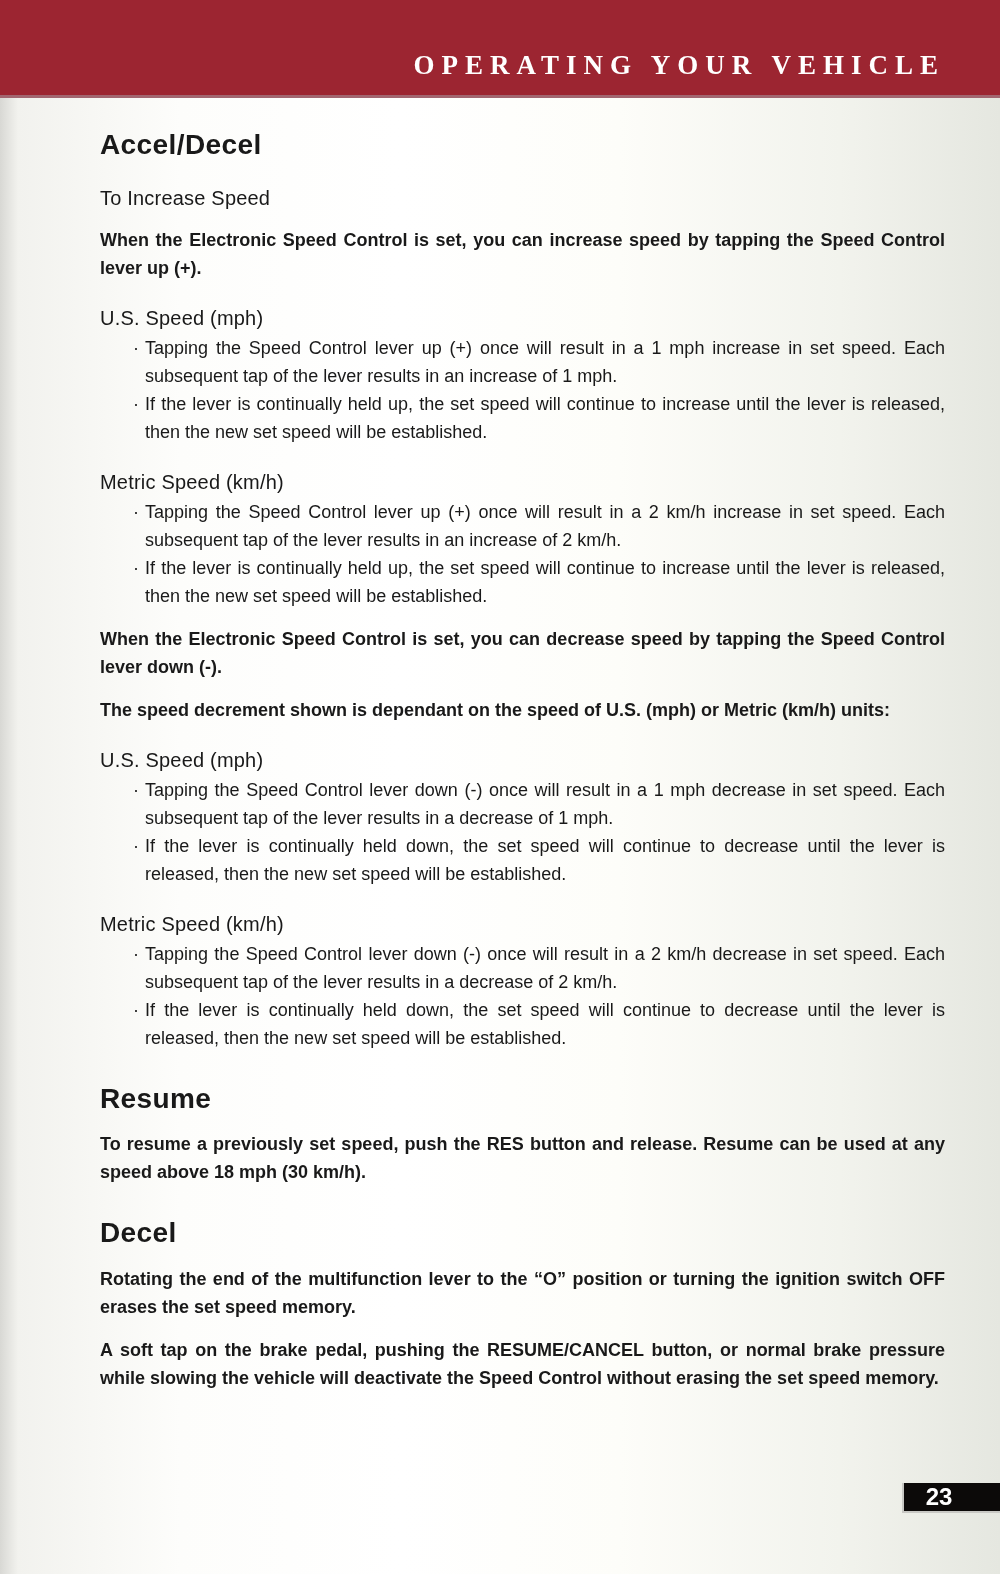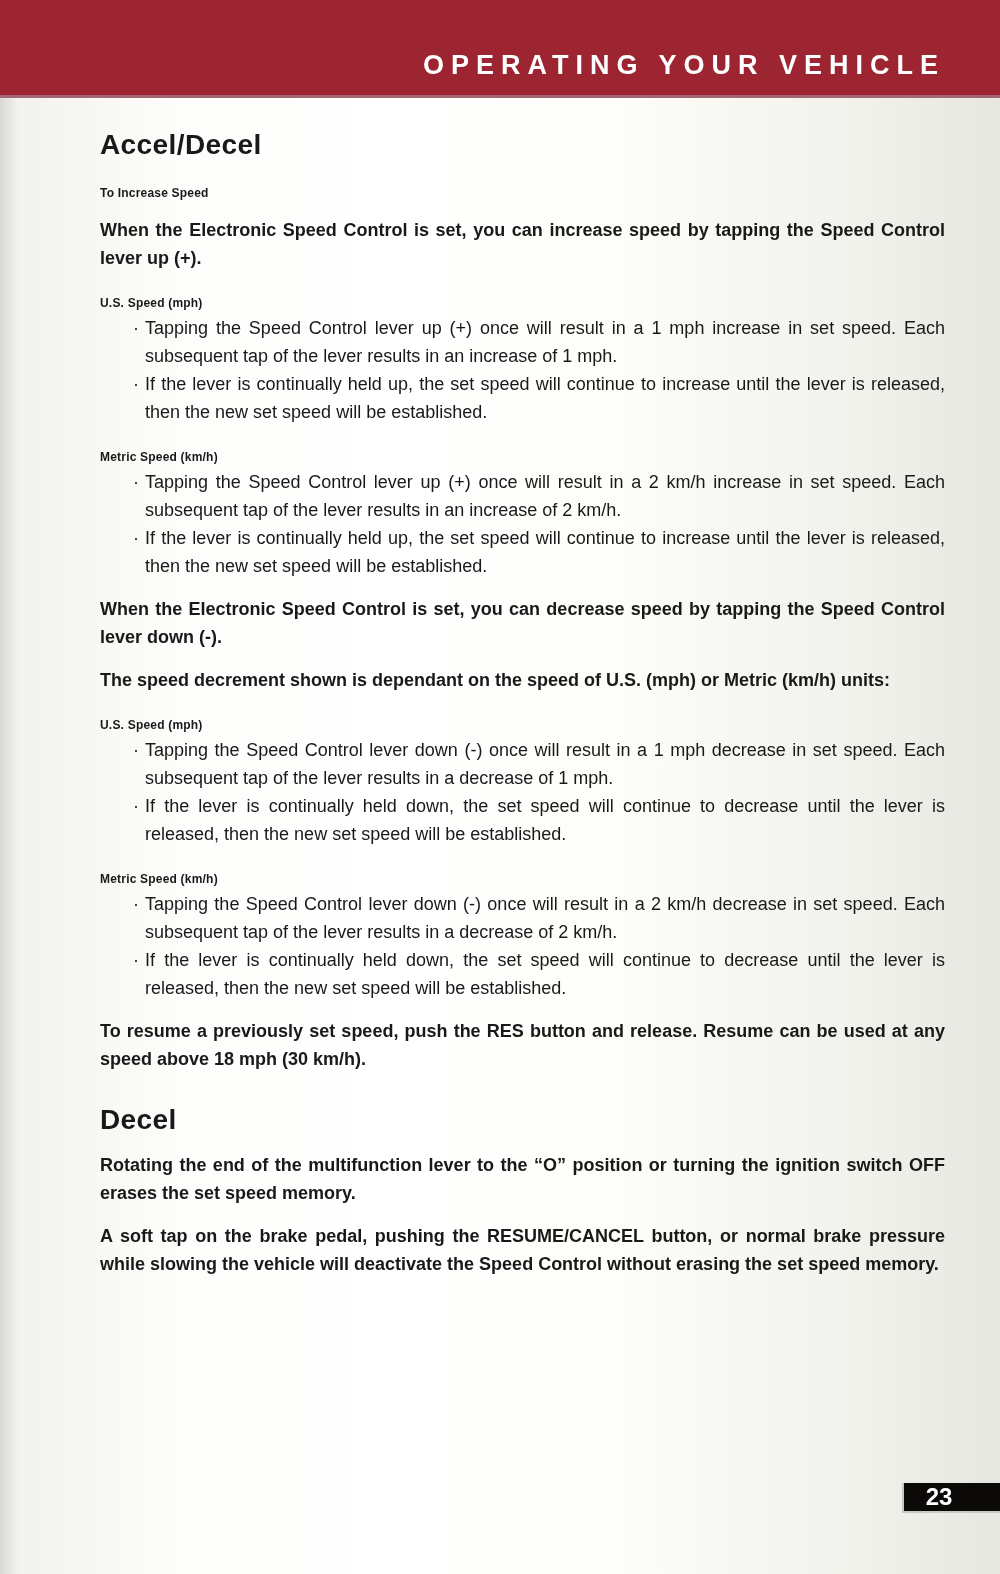--- a/index.html
+++ b/index.html
@@ -20,20 +20,21 @@
   
   .header-band {
     height: 98px;
     width: 100%;
     background: #9c2531;
     border-bottom: 3px solid #a26670;
     display: flex;
     align-items: flex-end;
     justify-content: flex-end;
     padding: 0 55px 16px 0;
+    font-family: Liberation Serif, serif;
   }
   .header-band .title {
     margin: 0;
     color: #ffffff;
     font-size: 27px;
     font-weight: bold;
     letter-spacing: 7px;
     line-height: 1;
     white-space: nowrap;
   }
@@ -43,22 +44,22 @@
     padding: 0 55px 0 100px;
   }
   .h1 {
     font-size: 28px;
     font-weight: bold;
     letter-spacing: 0.4px;
     margin: 30px 0 4px 0;
     line-height: 1.2;
   }
   .h2 {
-    font-size: 12px;
-    font-weight: bold;
+    font-size: 20px;
+    font-weight: normal;
     letter-spacing: 0.2px;
     margin: 24px 0 0 0;
     line-height: 1.25;
   }
   .para {
     font-size: 18px;
     line-height: 28px;
     text-align: justify;
     margin: 15px 0;
     font-weight: bold;
@@ -154,20 +155,21 @@
       <div class="bullet-list">
         <div class="bullet-item">
           <span class="bullet-dot">·</span>
           <span class="bullet-text">Tapping the Speed Control lever down (-) once will result in a 2 km/h decrease in set speed. Each subsequent tap of the lever results in a decrease of 2 km/h.</span>
         </div>
         <div class="bullet-item">
           <span class="bullet-dot">·</span>
           <span class="bullet-text">If the lever is continually held down, the set speed will continue to decrease until the lever is released, then the new set speed will be established.</span>
         </div>
       </div>
+      <h2 class="h1">Resume</h2>
       <p class="para">To resume a previously set speed, push the RES button and release. Resume can be used at any speed above 18 mph (30 km/h).</p>
       <h2 class="h1">Decel</h2>
       <p class="para">Rotating the end of the multifunction lever to the “O” position or turning the ignition switch OFF erases the set speed memory.</p>
       <p class="para">A soft tap on the brake pedal, pushing the RESUME/CANCEL button, or normal brake pressure while slowing the vehicle will deactivate the Speed Control without erasing the set speed memory.</p>
     </main>
 
   <div class="page-number-box">
     <span class="num">23</span>
   </div>
 

